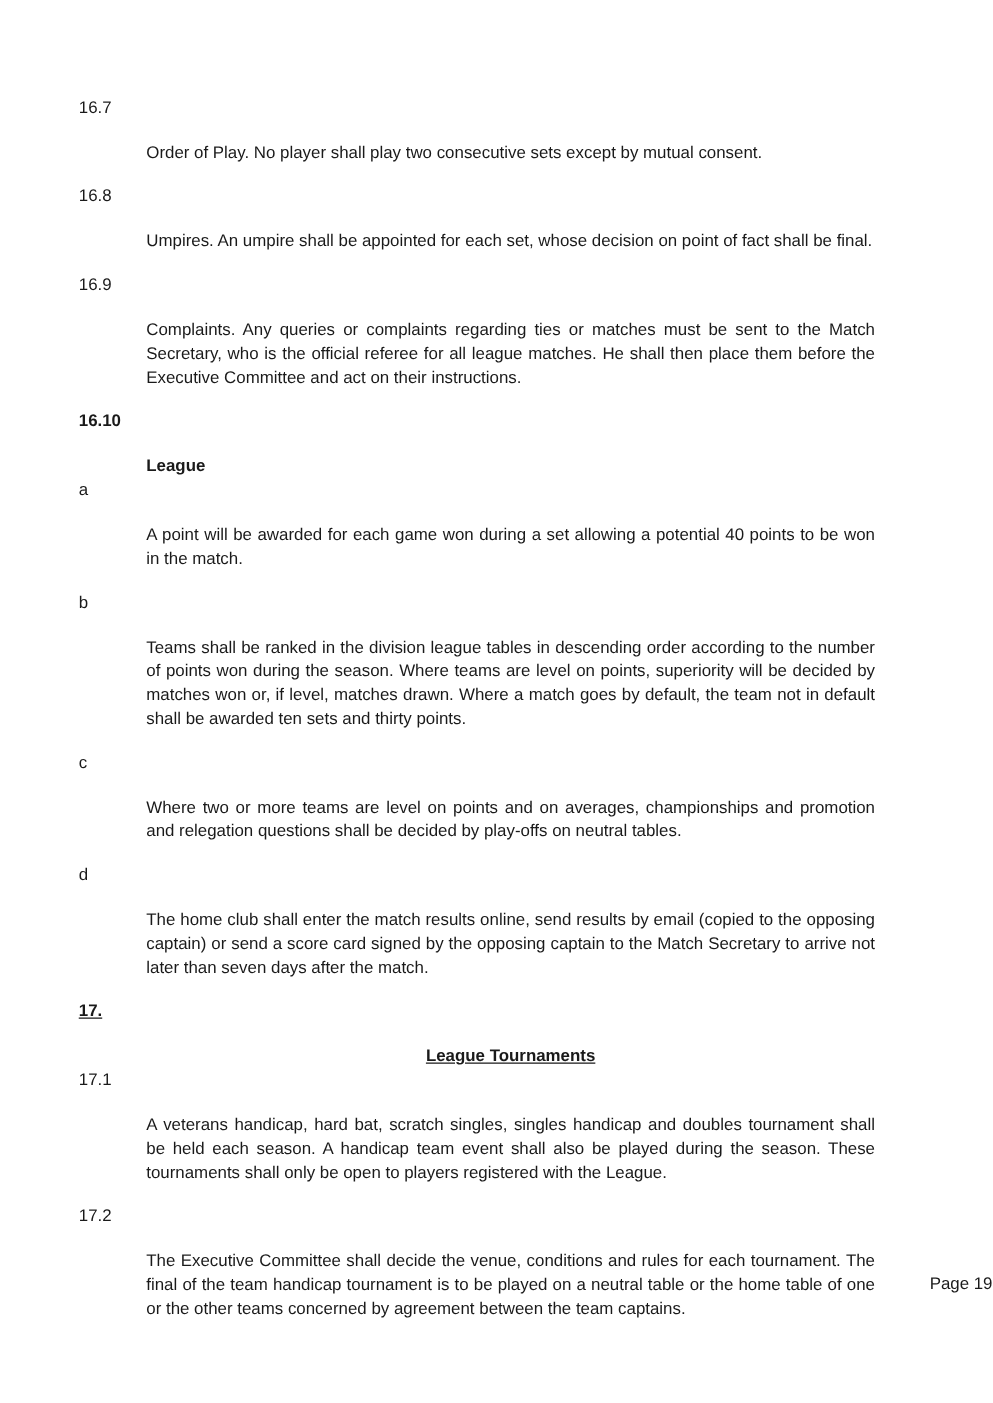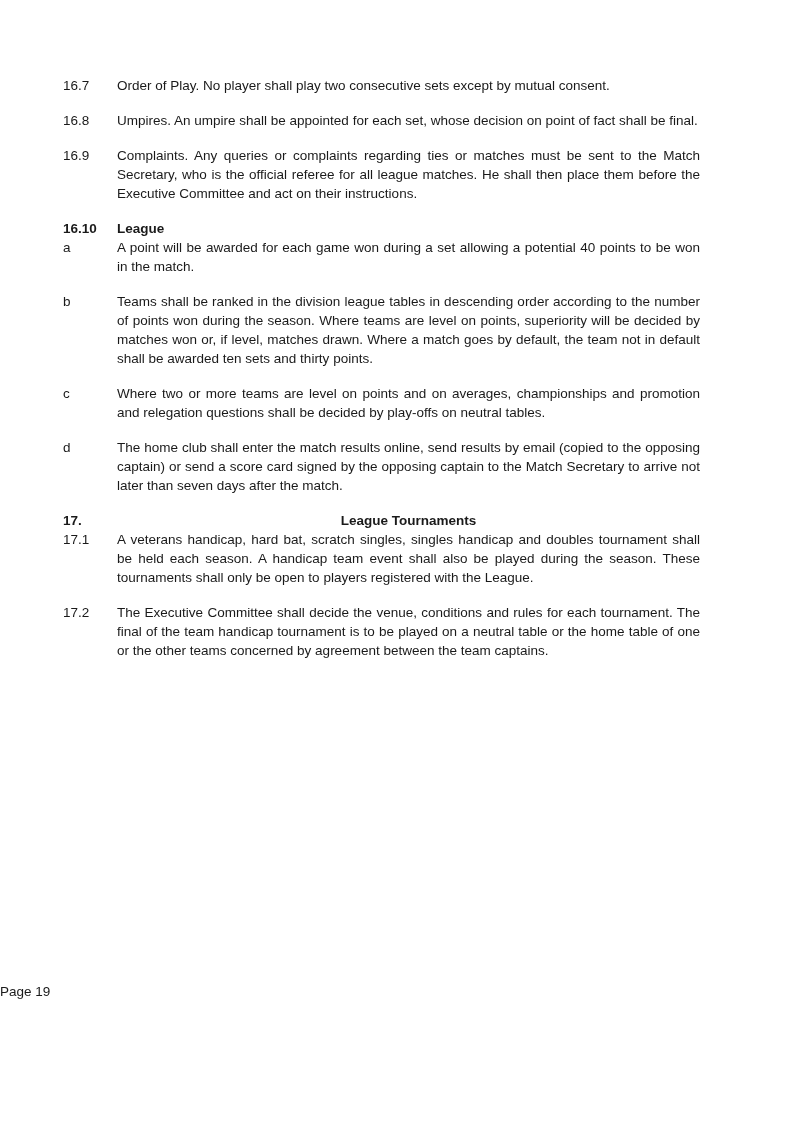--- a/index.html
+++ b/index.html
@@ -30,38 +30,40 @@
     align-items: flex-start;
     margin: 0 0 16px 0;
   }
   .section.tight {
     margin-bottom: 0;
     font-weight: bold;
   }
   .section.heading {
     font-weight: bold;
     margin-top: 7px;
+    text-decoration: underline;
   }
   .num {
     flex: 0 0 54px;
     width: 54px;
   }
   .text {
     flex: 1 1 auto;
     text-align: justify;
+    margin-top: 36px;
   }
   .section.heading .text {
     text-align: center;
   }
   .footer {
     position: absolute;
-    top: 982px;
+    top: 1017px;
     left: 0;
     width: 100%;
-    text-align: left;
+    text-align: right;
   }
 </style>
 </head>
 <body>
 
 <div class="page">
   <div class="content">
   <div class="section">
     <div class="num">16.7</div>
     <div class="text">Order of Play. No player shall play two consecutive sets except by mutual consent.</div>

